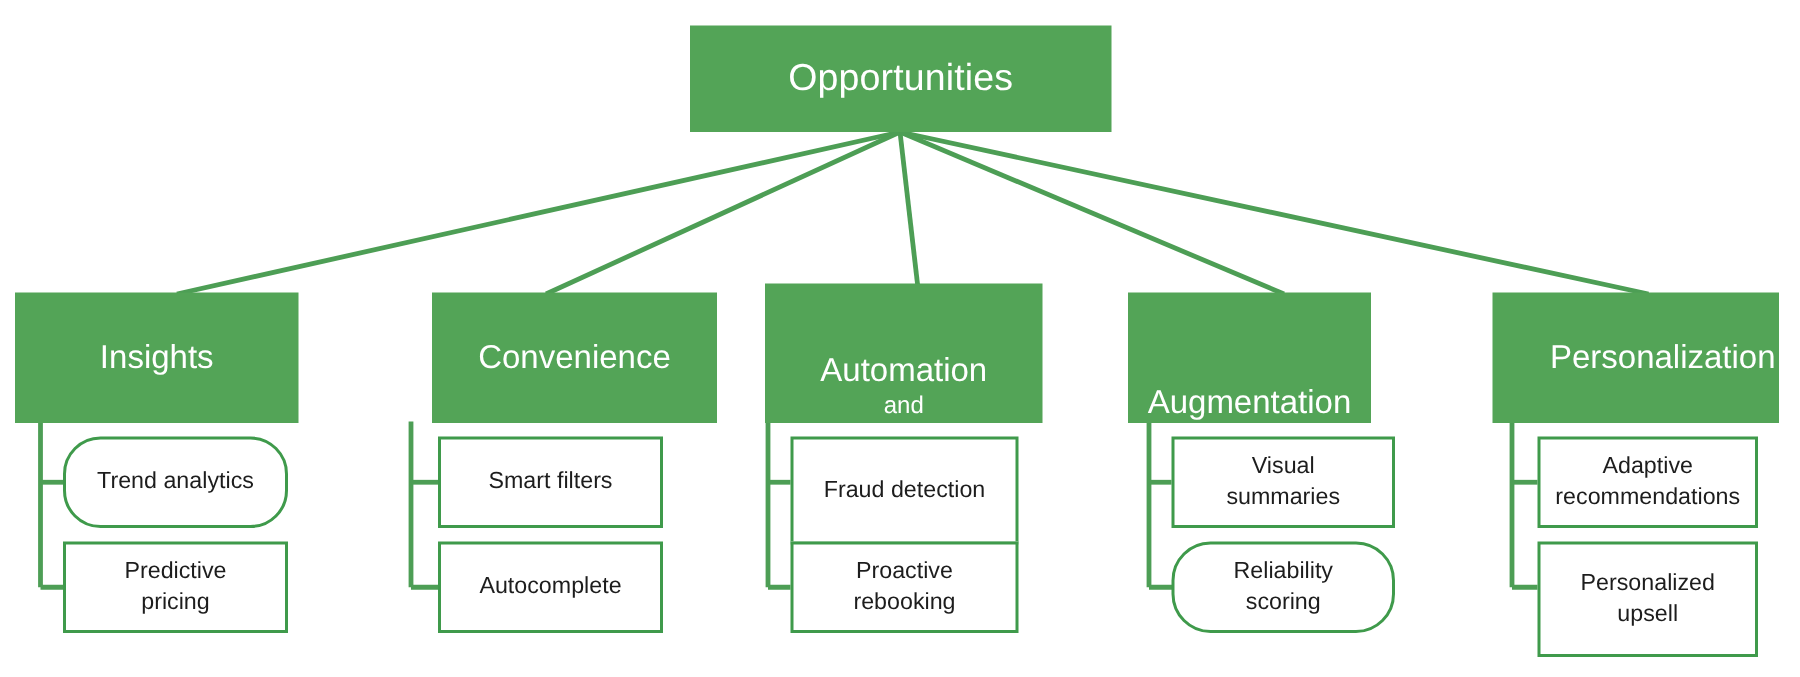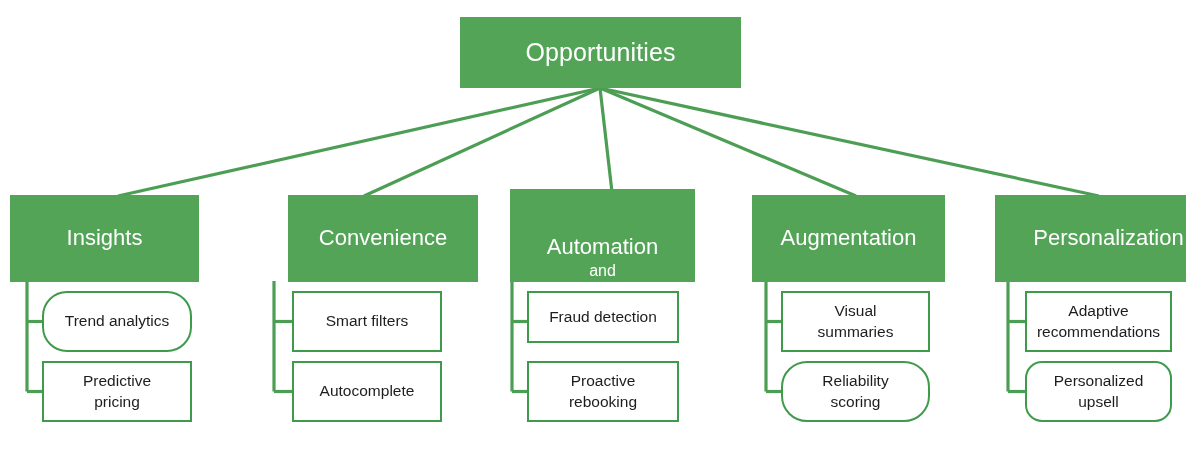--- a/index.html
+++ b/index.html
@@ -138,43 +138,43 @@
       </div>
       <div class="node-leaf" style="left: 292px; top: 361px; width: 150px; height: 61px;">
         <span class="node-label">Autocomplete</span>
       </div>
       <div class="node-branch" style="left: 510px; top: 189px; width: 185px; height: 93px; align-items: flex-end;">
         <span class="node-label">
           <span class="big-line">Automation</span>
           <span class="small-line">and</span>
         </span>
       </div>
-      <div class="node-leaf" style="left: 527px; top: 291px; width: 152px; height: 52px;">
+      <div class="node-leaf" style="left: 527px; top: 291px; width: 152px; height: 72px;">
         <span class="node-label">Fraud detection</span>
       </div>
       <div class="node-leaf" style="left: 527px; top: 361px; width: 152px; height: 61px;">
         <span class="node-label">Proactive<br>rebooking</span>
       </div>
-      <div class="node-branch" style="left: 752px; top: 195px; width: 193px; height: 87px;">
+      <div class="node-branch" style="left: 752px; top: 195px; width: 162px; height: 87px; align-items: flex-end;">
         <span class="node-label">
           <span class="big-line">Augmentation</span>
         </span>
       </div>
       <div class="node-leaf" style="left: 781px; top: 291px; width: 149px; height: 61px;">
         <span class="node-label">Visual<br>summaries</span>
       </div>
       <div class="node-leaf" style="left: 781px; top: 361px; width: 149px; height: 61px; border-radius: 26px;">
         <span class="node-label">Reliability<br>scoring</span>
       </div>
       <div class="node-branch" style="left: 995px; top: 195px; width: 191px; height: 87px; padding-left: 36px;">
         <span class="node-label">
           <span class="big-line">Personalization</span>
         </span>
       </div>
       <div class="node-leaf" style="left: 1025px; top: 291px; width: 147px; height: 61px;">
         <span class="node-label">Adaptive<br>recommendations</span>
       </div>
-      <div class="node-leaf" style="left: 1025px; top: 361px; width: 147px; height: 61px; border-radius: 17px;">
+      <div class="node-leaf" style="left: 1025px; top: 361px; width: 147px; height: 77px;">
         <span class="node-label">Personalized<br>upsell</span>
       </div>
     </div>
 
 </div>
 
 </body></html>

